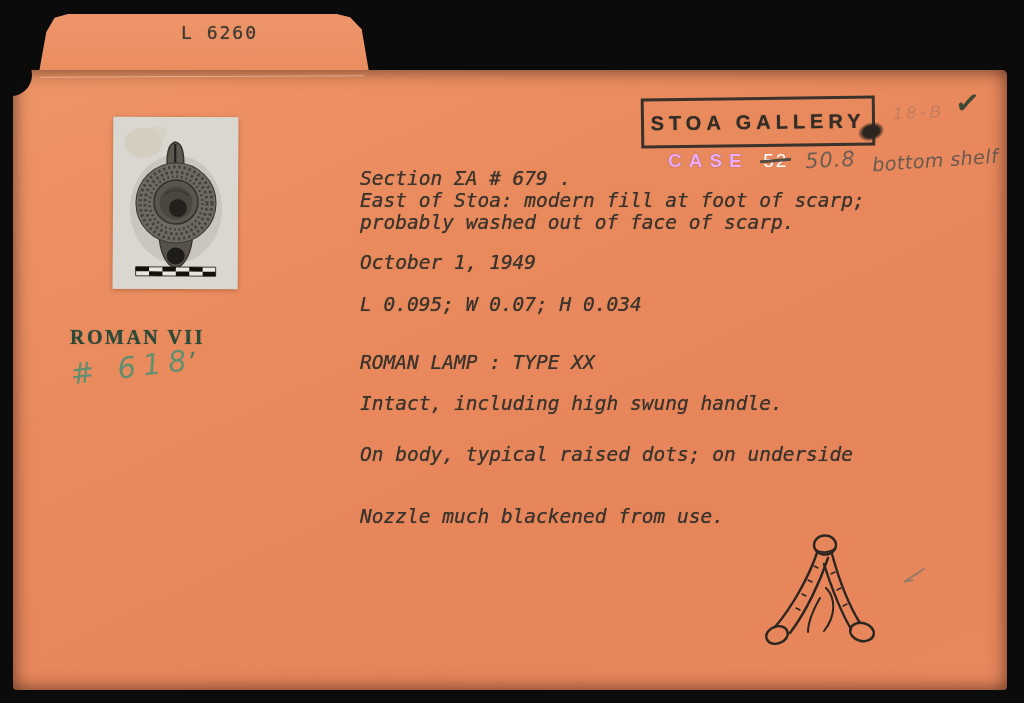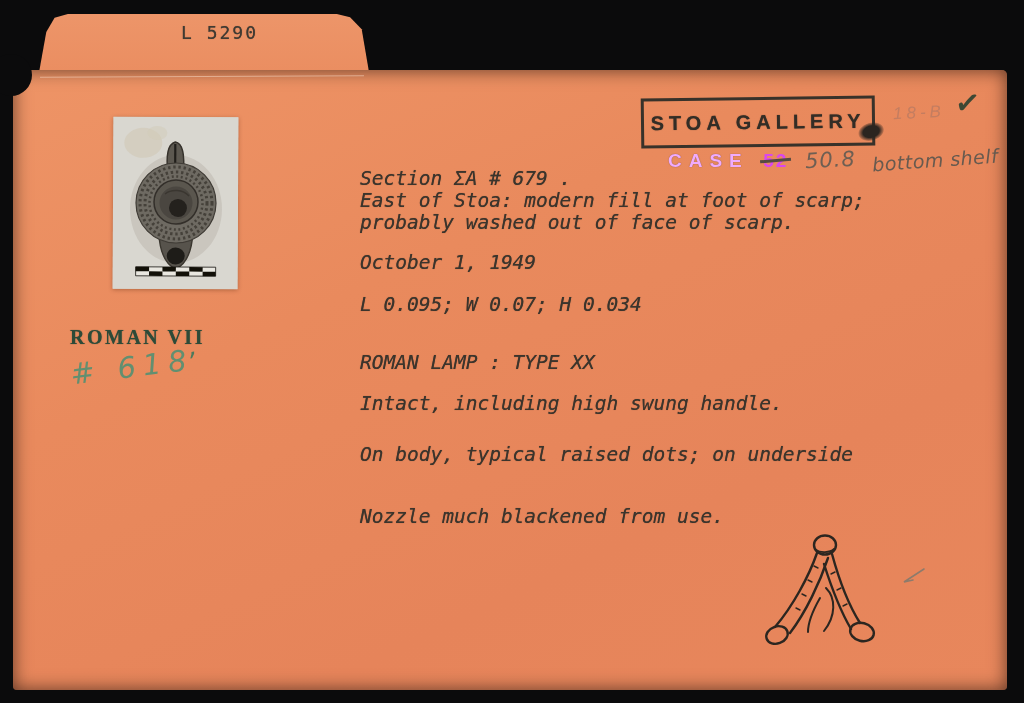--- a/index.html
+++ b/index.html
@@ -67,21 +67,21 @@
     position:absolute;right:-12px;top:24px;width:26px;height:18px;
     background:radial-gradient(ellipse at center,#2b2520 0%,#2b2520 45%,rgba(43,37,32,0) 75%);
     border-radius:50%;transform:rotate(-15deg);
   }
   .case-line{position:absolute;left:668px;top:148px;white-space:nowrap;}
   .case-word{
     font-weight:bold;font-size:19px;letter-spacing:7px;color:#f0abfc;
     text-shadow:0 0 1px rgba(58,51,43,0.7);
   }
   .case-old{
-    font-weight:bold;font-size:19px;letter-spacing:2px;color:#d946ef;position:relative;margin-left:10px;
+    font-weight:normal;font-size:19px;letter-spacing:2px;color:#ffffff;position:relative;margin-left:10px;
   }
   .case-old::after{
     content:"";position:absolute;left:-3px;right:-3px;top:9px;height:2.5px;
     background:#564b41;transform:rotate(-5deg);
   }
   .hand{font-family:"DejaVu Sans",sans-serif;font-style:italic;}
   .case-new{
     display:inline-block;font-size:21px;color:#6e5f53;margin-left:12px;transform:rotate(-3deg);
     letter-spacing:1px;
   }
@@ -118,21 +118,21 @@
 <body>
 
 <div class="stage">
 
   <div class="card-tab"></div>
 
   <div class="card-body"></div>
   <div class="fold-crease"></div>
   <div class="corner-notch"></div>
 
-  <div class="tab-label">L 5290</div>
+  <div class="tab-label">L 6260</div>
 
   <div class="photo">
     <svg width="125" height="172" viewBox="0 0 125 172">
       <rect x="0" y="0" width="125" height="172" fill="#d9d7d0"></rect>
       <ellipse cx="30" cy="26" rx="19" ry="15" fill="#cfc7b2" opacity="0.55"></ellipse>
       <ellipse cx="44" cy="16" rx="10" ry="7" fill="#d2cbb8" opacity="0.5"></ellipse>
 
       <ellipse cx="63" cy="92" rx="46" ry="54" fill="#b7b2a9" opacity="0.45"></ellipse>
 
       <path d="M55 58 C52 36 55 27 62 25 C69 26 72 35 70 58 Z" fill="#5c5850" stroke="#36322c" stroke-width="1.5"></path>

